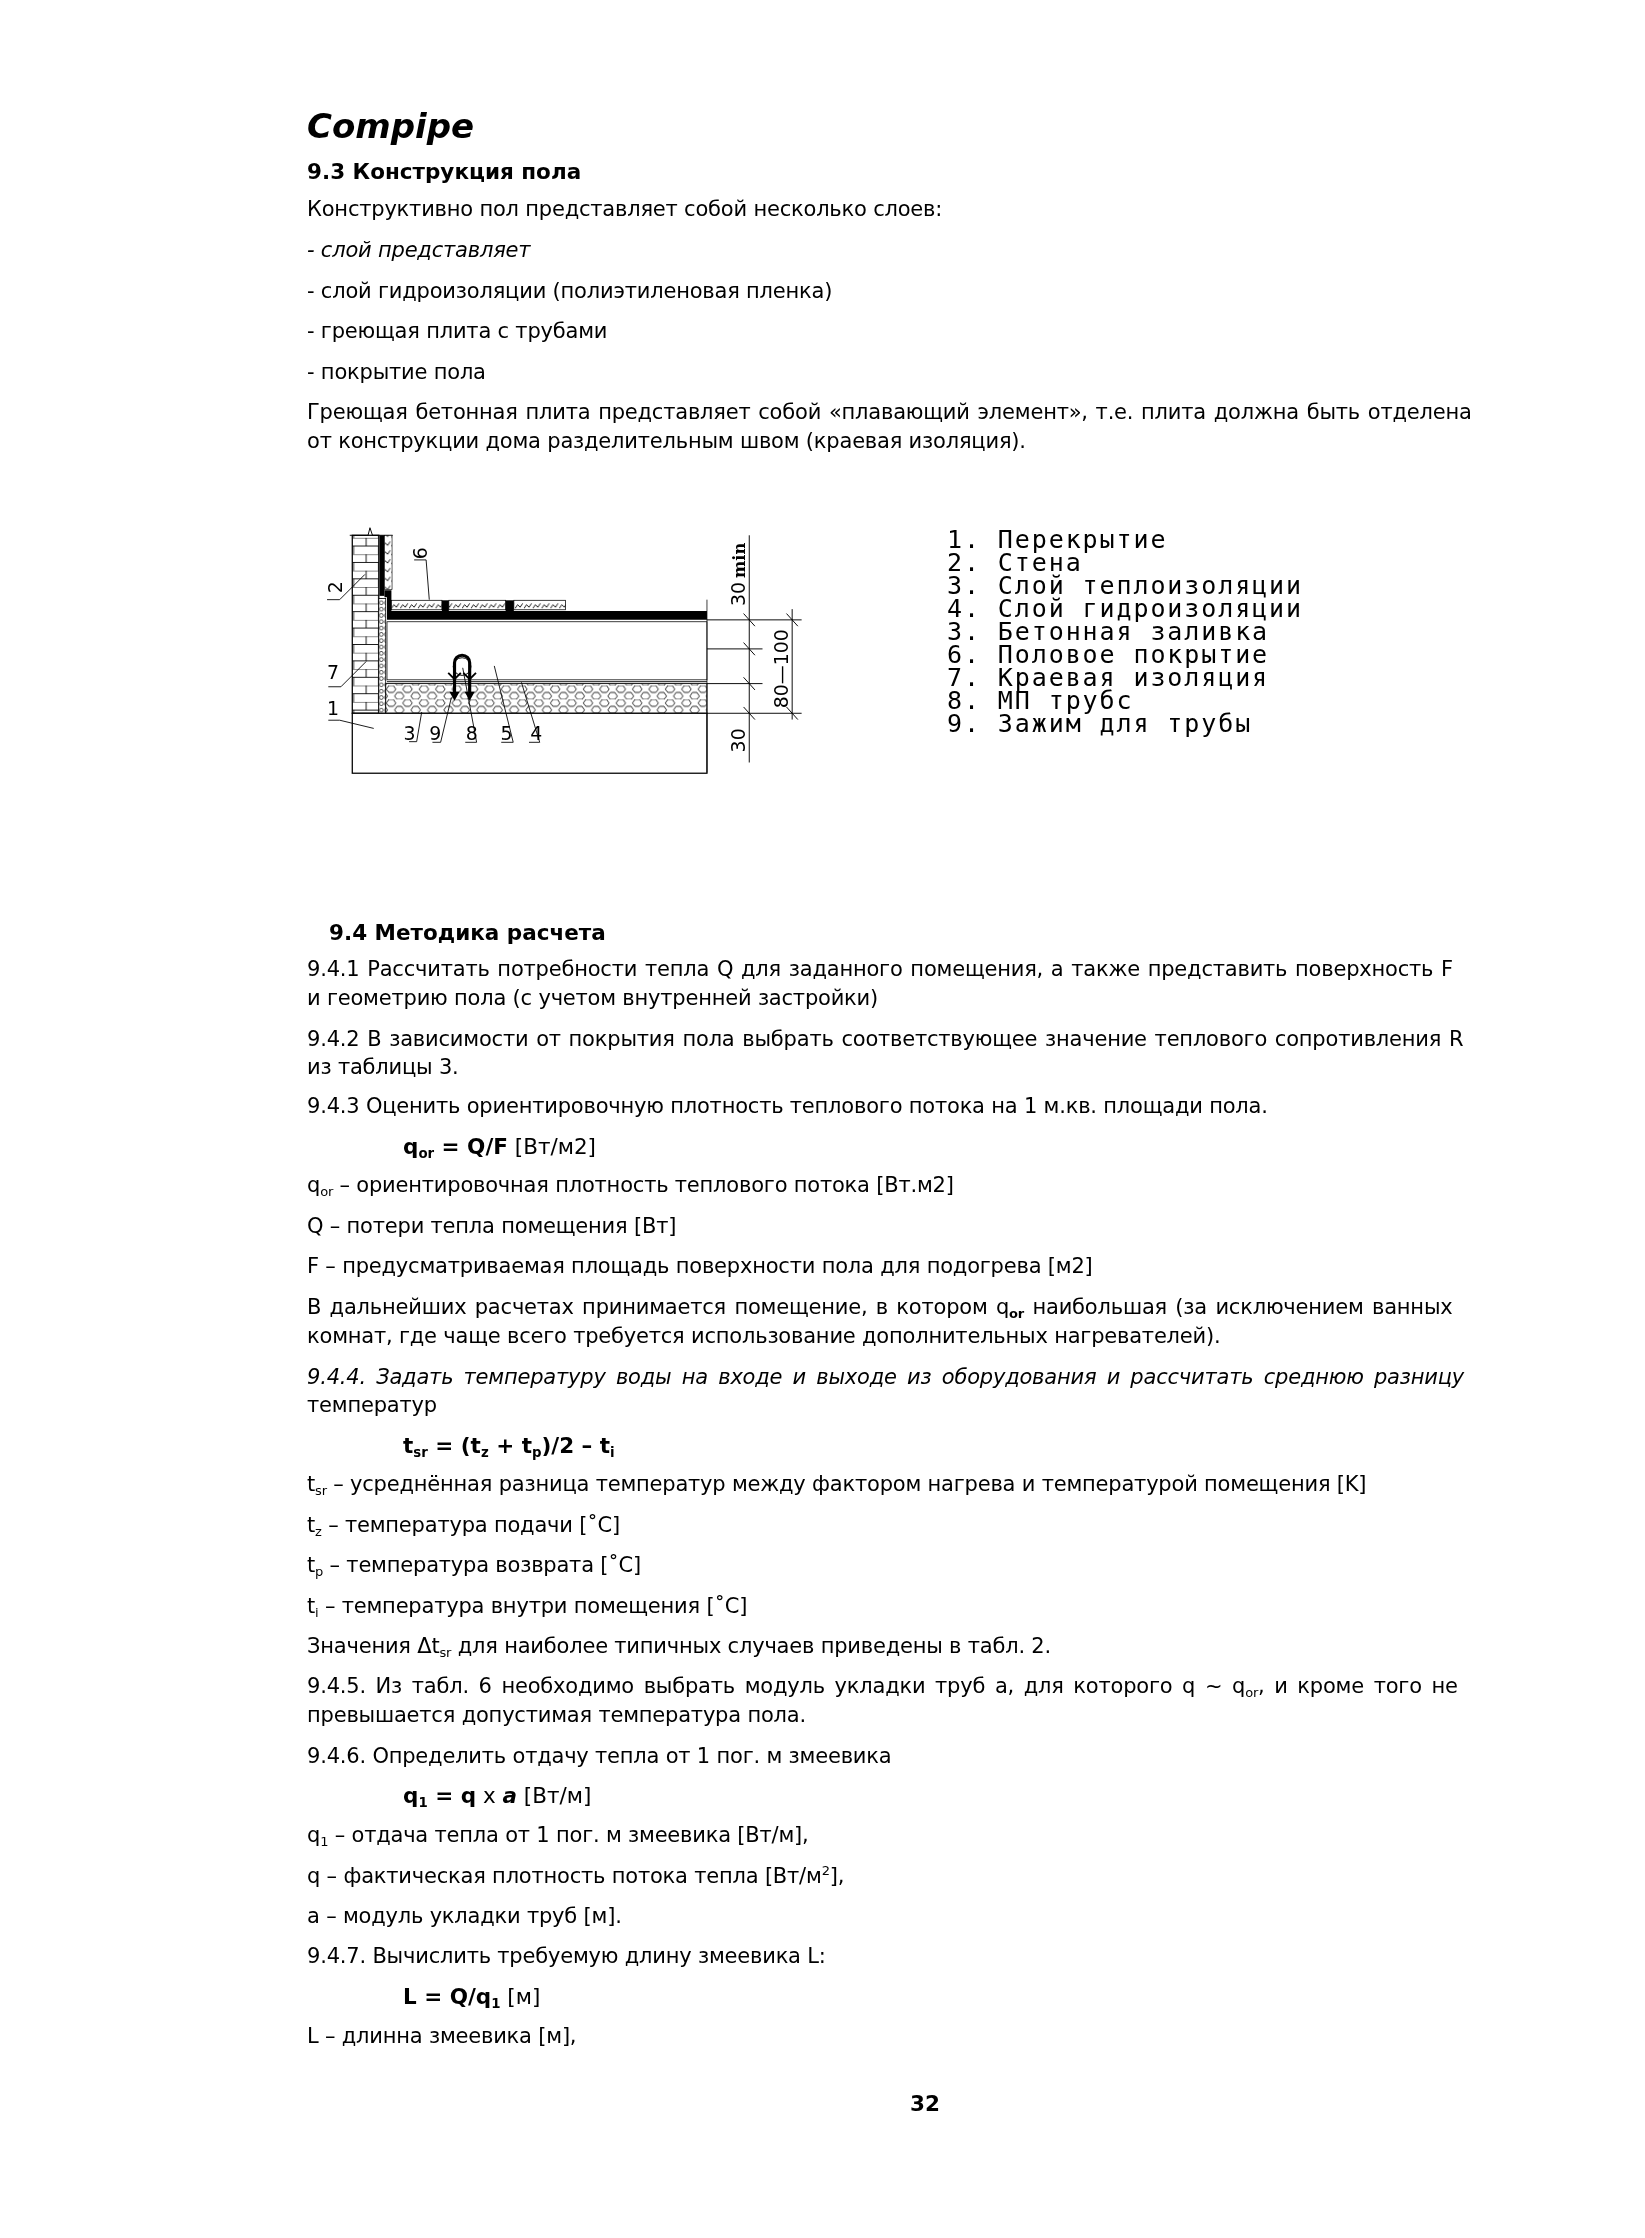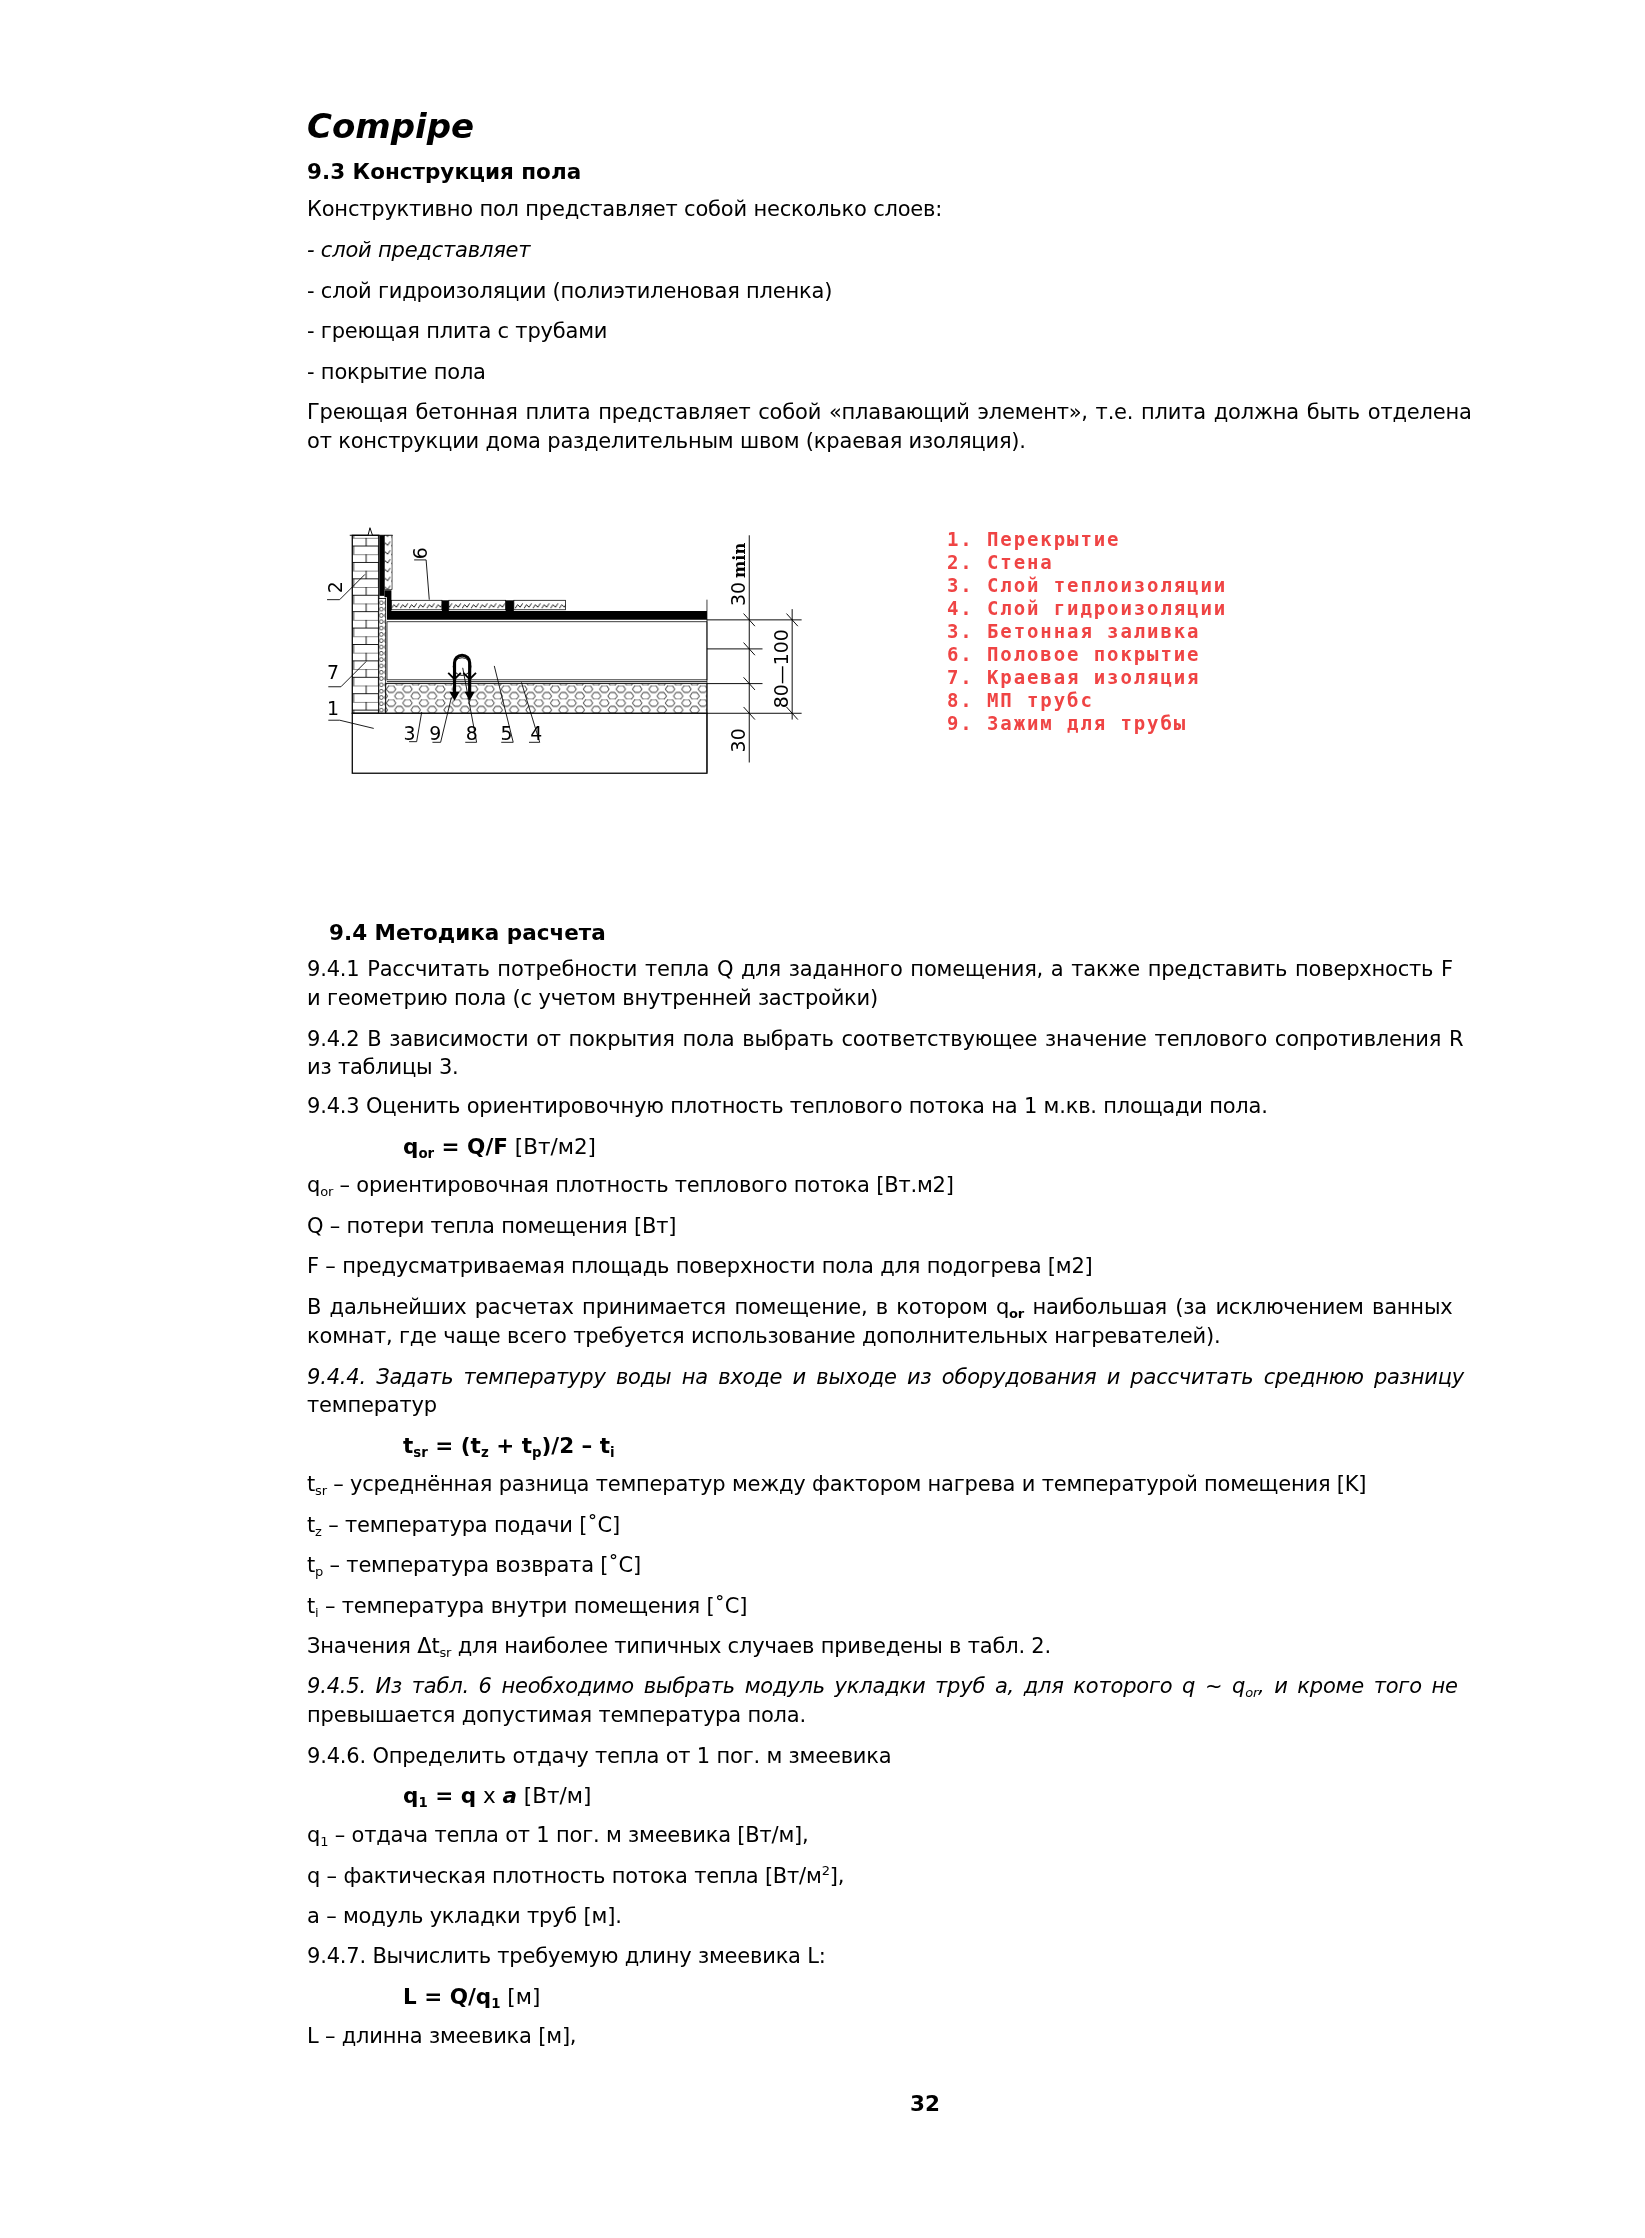--- a/index.html
+++ b/index.html
@@ -7,22 +7,22 @@
          font-family:"DejaVu Sans", sans-serif; color:#000; }
   .abs { position:absolute; white-space:nowrap; }
   .brand { left:307px; top:106px; font-size:34px; font-weight:bold; font-style:italic; }
   .h { font-size:21.5px; font-weight:bold; }
   .t { font-size:21px; letter-spacing:-0.2px; }
   .i { font-style:italic; }
   .formula { font-size:21.5px; }
   .formula b { font-weight:bold; }
   sub { font-size:62%; vertical-align:-3.8px; }
   sup { font-size:62%; vertical-align:7.6px; }
-  .legend { left:947px; top:528px; font-family:"DejaVu Sans Mono", monospace; font-size:19px;
-            line-height:23px; letter-spacing:1.9px; font-weight:bold; color:#ef4444; }
+  .legend { left:947px; top:528px; font-family:"DejaVu Sans Mono", monospace; font-size:25px;
+            line-height:23px; letter-spacing:1.9px; font-weight:normal; color:#000000; }
   .legend div { white-space:nowrap; }
   .pagenum { left:910px; top:2091px; font-size:21.5px; font-weight:bold; }
   svg text { font-family:"DejaVu Sans", sans-serif; }
 </style>
 </head>
 <body>
 
 <div class="abs brand">Compipe</div>
 
 <div class="abs h" style="left:307px; top:159px;">9.3 Конструкция пола</div>
@@ -160,21 +160,21 @@
 <div class="abs t i" style="left:307px; top:1365px; word-spacing:3.8px;">9.4.4. Задать температуру воды на входе и выходе из оборудования и рассчитать среднюю разницу</div>
 <div class="abs t" style="left:307px; top:1393px;">температур</div>
 
 <div class="abs formula" style="left:403px; top:1433px; font-weight:bold;"><span>t</span><sub>sr</sub><span> = (t</span><sub>z</sub><span> + t</span><sub>p</sub><span>)/2 – t</span><sub>i</sub></div>
 
 <div class="abs t" style="left:307px; top:1472px;"><span>t</span><sub>sr</sub><span> – усреднённая разница температур между фактором нагрева и температурой помещения [K]</span></div>
 <div class="abs t" style="left:307px; top:1513px;"><span>t</span><sub>z</sub><span> – температура подачи [˚C]</span></div>
 <div class="abs t" style="left:307px; top:1553px;"><span>t</span><sub>p</sub><span> – температура возврата [˚C]</span></div>
 <div class="abs t" style="left:307px; top:1594px;"><span>t</span><sub>i</sub><span> – температура внутри помещения [˚C]</span></div>
 <div class="abs t" style="left:307px; top:1634px;"><span>Значения Δt</span><sub>sr</sub><span> для наиболее типичных случаев приведены в табл. 2.</span></div>
-<div class="abs t" style="left:307px; top:1674px; word-spacing:3.2px;font-style:italic;"><span>9.4.5. Из табл. 6 необходимо выбрать модуль укладки труб a, для которого q ~ q</span><sub>or</sub><span>, и кроме того не</span></div>
+<div class="abs t" style="left:307px; top:1674px; word-spacing:3.2px;"><span>9.4.5. Из табл. 6 необходимо выбрать модуль укладки труб a, для которого q ~ q</span><sub>or</sub><span>, и кроме того не</span></div>
 <div class="abs t" style="left:307px; top:1703px;">превышается допустимая температура пола.</div>
 <div class="abs t" style="left:307px; top:1744px;">9.4.6. Определить отдачу тепла от 1 пог. м змеевика</div>
 
 <div class="abs formula" style="left:403px; top:1783px;"><b>q</b><b><sub>1</sub></b><b> = q</b><span> x </span><b class="i">a</b><span> [Вт/м]</span></div>
 
 <div class="abs t" style="left:307px; top:1823px;"><span>q</span><sub>1</sub><span> – отдача тепла от 1 пог. м змеевика [Вт/м],</span></div>
 <div class="abs t" style="left:307px; top:1863px;"><span>q – фактическая плотность потока тепла [Вт/м</span><sup>2</sup><span>],</span></div>
 <div class="abs t" style="left:307px; top:1904px;">a – модуль укладки труб [м].</div>
 <div class="abs t" style="left:307px; top:1944px;">9.4.7. Вычислить требуемую длину змеевика L:</div>
 

